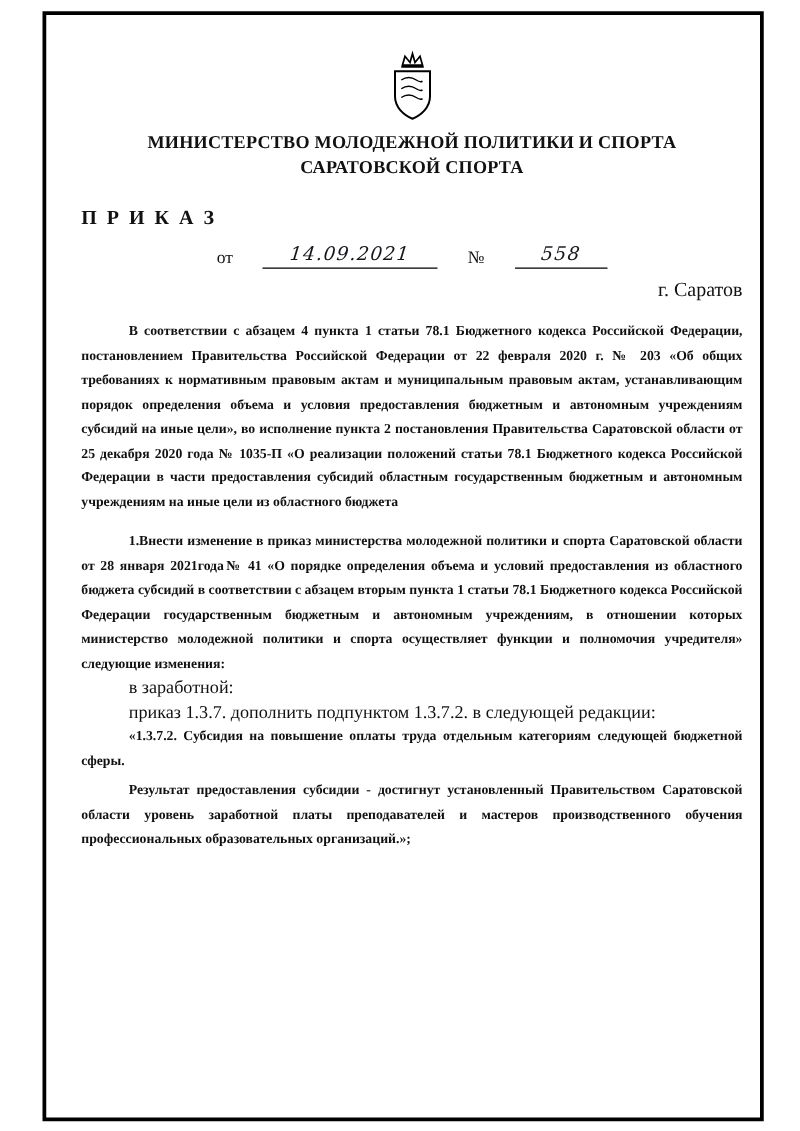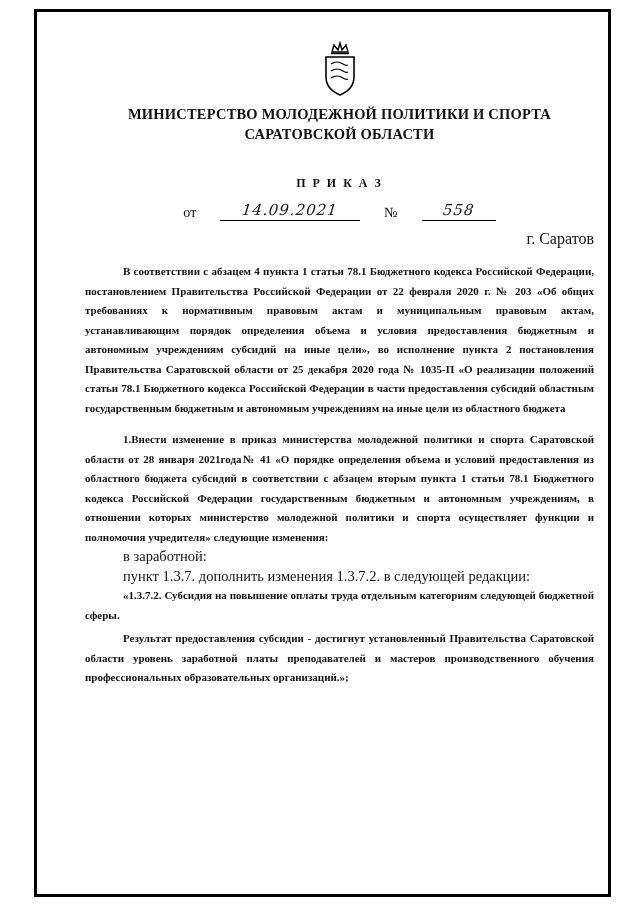--- a/index.html
+++ b/index.html
@@ -7,30 +7,30 @@
     width:640px;height:905px;position:relative;
     font-family:"Liberation Serif", serif;
     color:#111;
     -webkit-font-smoothing:antialiased;
   }
   .frame{
     position:absolute;top:9px;left:34px;right:29px;bottom:8px;
     border:3px solid #000;
     background:#fff;
     box-sizing:border-box;
-    padding:28px 14px 20px 48px;
+    padding:28px 14px 20px 28px;
   }
   .emblem{width:44px;height:58px;margin:0 auto 6px auto;display:block;text-align:center;}
   .ministry{
     text-align:center;font-weight:bold;font-size:14.5px;line-height:20px;
     letter-spacing:.2px;margin-top:2px;
   }
   .order-title{
-    text-align:center;font-weight:bold;font-size:12px;letter-spacing:2px;
-    margin-top:32px;
+    text-align:left;font-weight:bold;font-size:16px;letter-spacing:2px;
+    margin-top:22px;
   }
   .order-meta{
     text-align:center;font-size:14px;margin-top:10px;
     display:flex;justify-content:center;align-items:flex-end;gap:24px;
   }
   .blank{
     display:inline-block;border-bottom:1px solid #000;text-align:center;
     padding:0 6px 1px 6px;
   }
   .blank.date{min-width:128px;}
@@ -80,21 +80,21 @@
       <g stroke="#000" stroke-width="1.2" fill="none">
         <path d="M13 24 q6 -4 12 0 q3 2 5 1"></path>
         <path d="M13 31 q6 -4 12 0 q3 2 5 1"></path>
         <path d="M13 38 q6 -4 12 0 q3 2 5 1"></path>
       </g>
     </svg>
   </div>
 
   <div class="ministry">
     <div>МИНИСТЕРСТВО МОЛОДЕЖНОЙ ПОЛИТИКИ И СПОРТА</div>
-    <div>САРАТОВСКОЙ ОБЛАСТИ</div>
+    <div>САРАТОВСКОЙ СПОРТА</div>
   </div>
 
   <div class="order-title">П Р И К А З</div>
 
   <div class="order-meta">
     <span>от</span>
     <span class="blank date"><span class="handwriting">14.09.2021</span></span>
     <span>№</span>
     <span class="blank num"><span class="handwriting">558</span></span>
   </div>
@@ -102,19 +102,19 @@
   <div class="city">г. Саратов</div>
 
 
   <p class="para indent p1">В соответствии с абзацем 4 пункта 1 статьи 78.1 Бюджетного кодекса Российской Федерации, постановлением Правительства Российской Федерации от 22 февраля 2020 г. № 203 «Об общих требованиях к нормативным правовым актам и муниципальным правовым актам, устанавливающим порядок определения объема и условия предоставления бюджетным и автономным учреждениям субсидий на иные цели», во исполнение пункта 2 постановления Правительства Саратовской области от 25 декабря 2020 года № 1035-П «О реализации положений статьи 78.1 Бюджетного кодекса Российской Федерации в части предоставления субсидий областным государственным бюджетным и автономным учреждениям на иные цели из областного бюджета</p>
 
 
   <p class="para indent p2">1.Внести изменение в приказ министерства молодежной политики и спорта Саратовской области от 28 января 2021года№ 41 «О порядке определения объема и условий предоставления из областного бюджета субсидий в соответствии с абзацем вторым пункта 1 статьи 78.1 Бюджетного кодекса Российской Федерации государственным бюджетным и автономным учреждениям, в отношении которых министерство молодежной политики и спорта осуществляет функции и полномочия учредителя» следующие изменения:</p>
 
   <p class="small-line">в заработной:</p>
 
-  <p class="small-line">пункт 1.3.7. дополнить изменения 1.3.7.2. в следующей редакции:</p>
+  <p class="small-line">приказ 1.3.7. дополнить подпунктом 1.3.7.2. в следующей редакции:</p>
 
   <p class="para indent quote">«1.3.7.2. Субсидия на повышение оплаты труда отдельным категориям следующей бюджетной сферы.</p>
 
-  <p class="para indent result">Результат предоставления субсидии - достигнут установленный Правительства Саратовской области уровень заработной платы преподавателей и мастеров производственного обучения профессиональных образовательных организаций.»;</p>
+  <p class="para indent result">Результат предоставления субсидии - достигнут установленный Правительством Саратовской области уровень заработной платы преподавателей и мастеров производственного обучения профессиональных образовательных организаций.»;</p>
 
 </div>
 
 </body></html>

